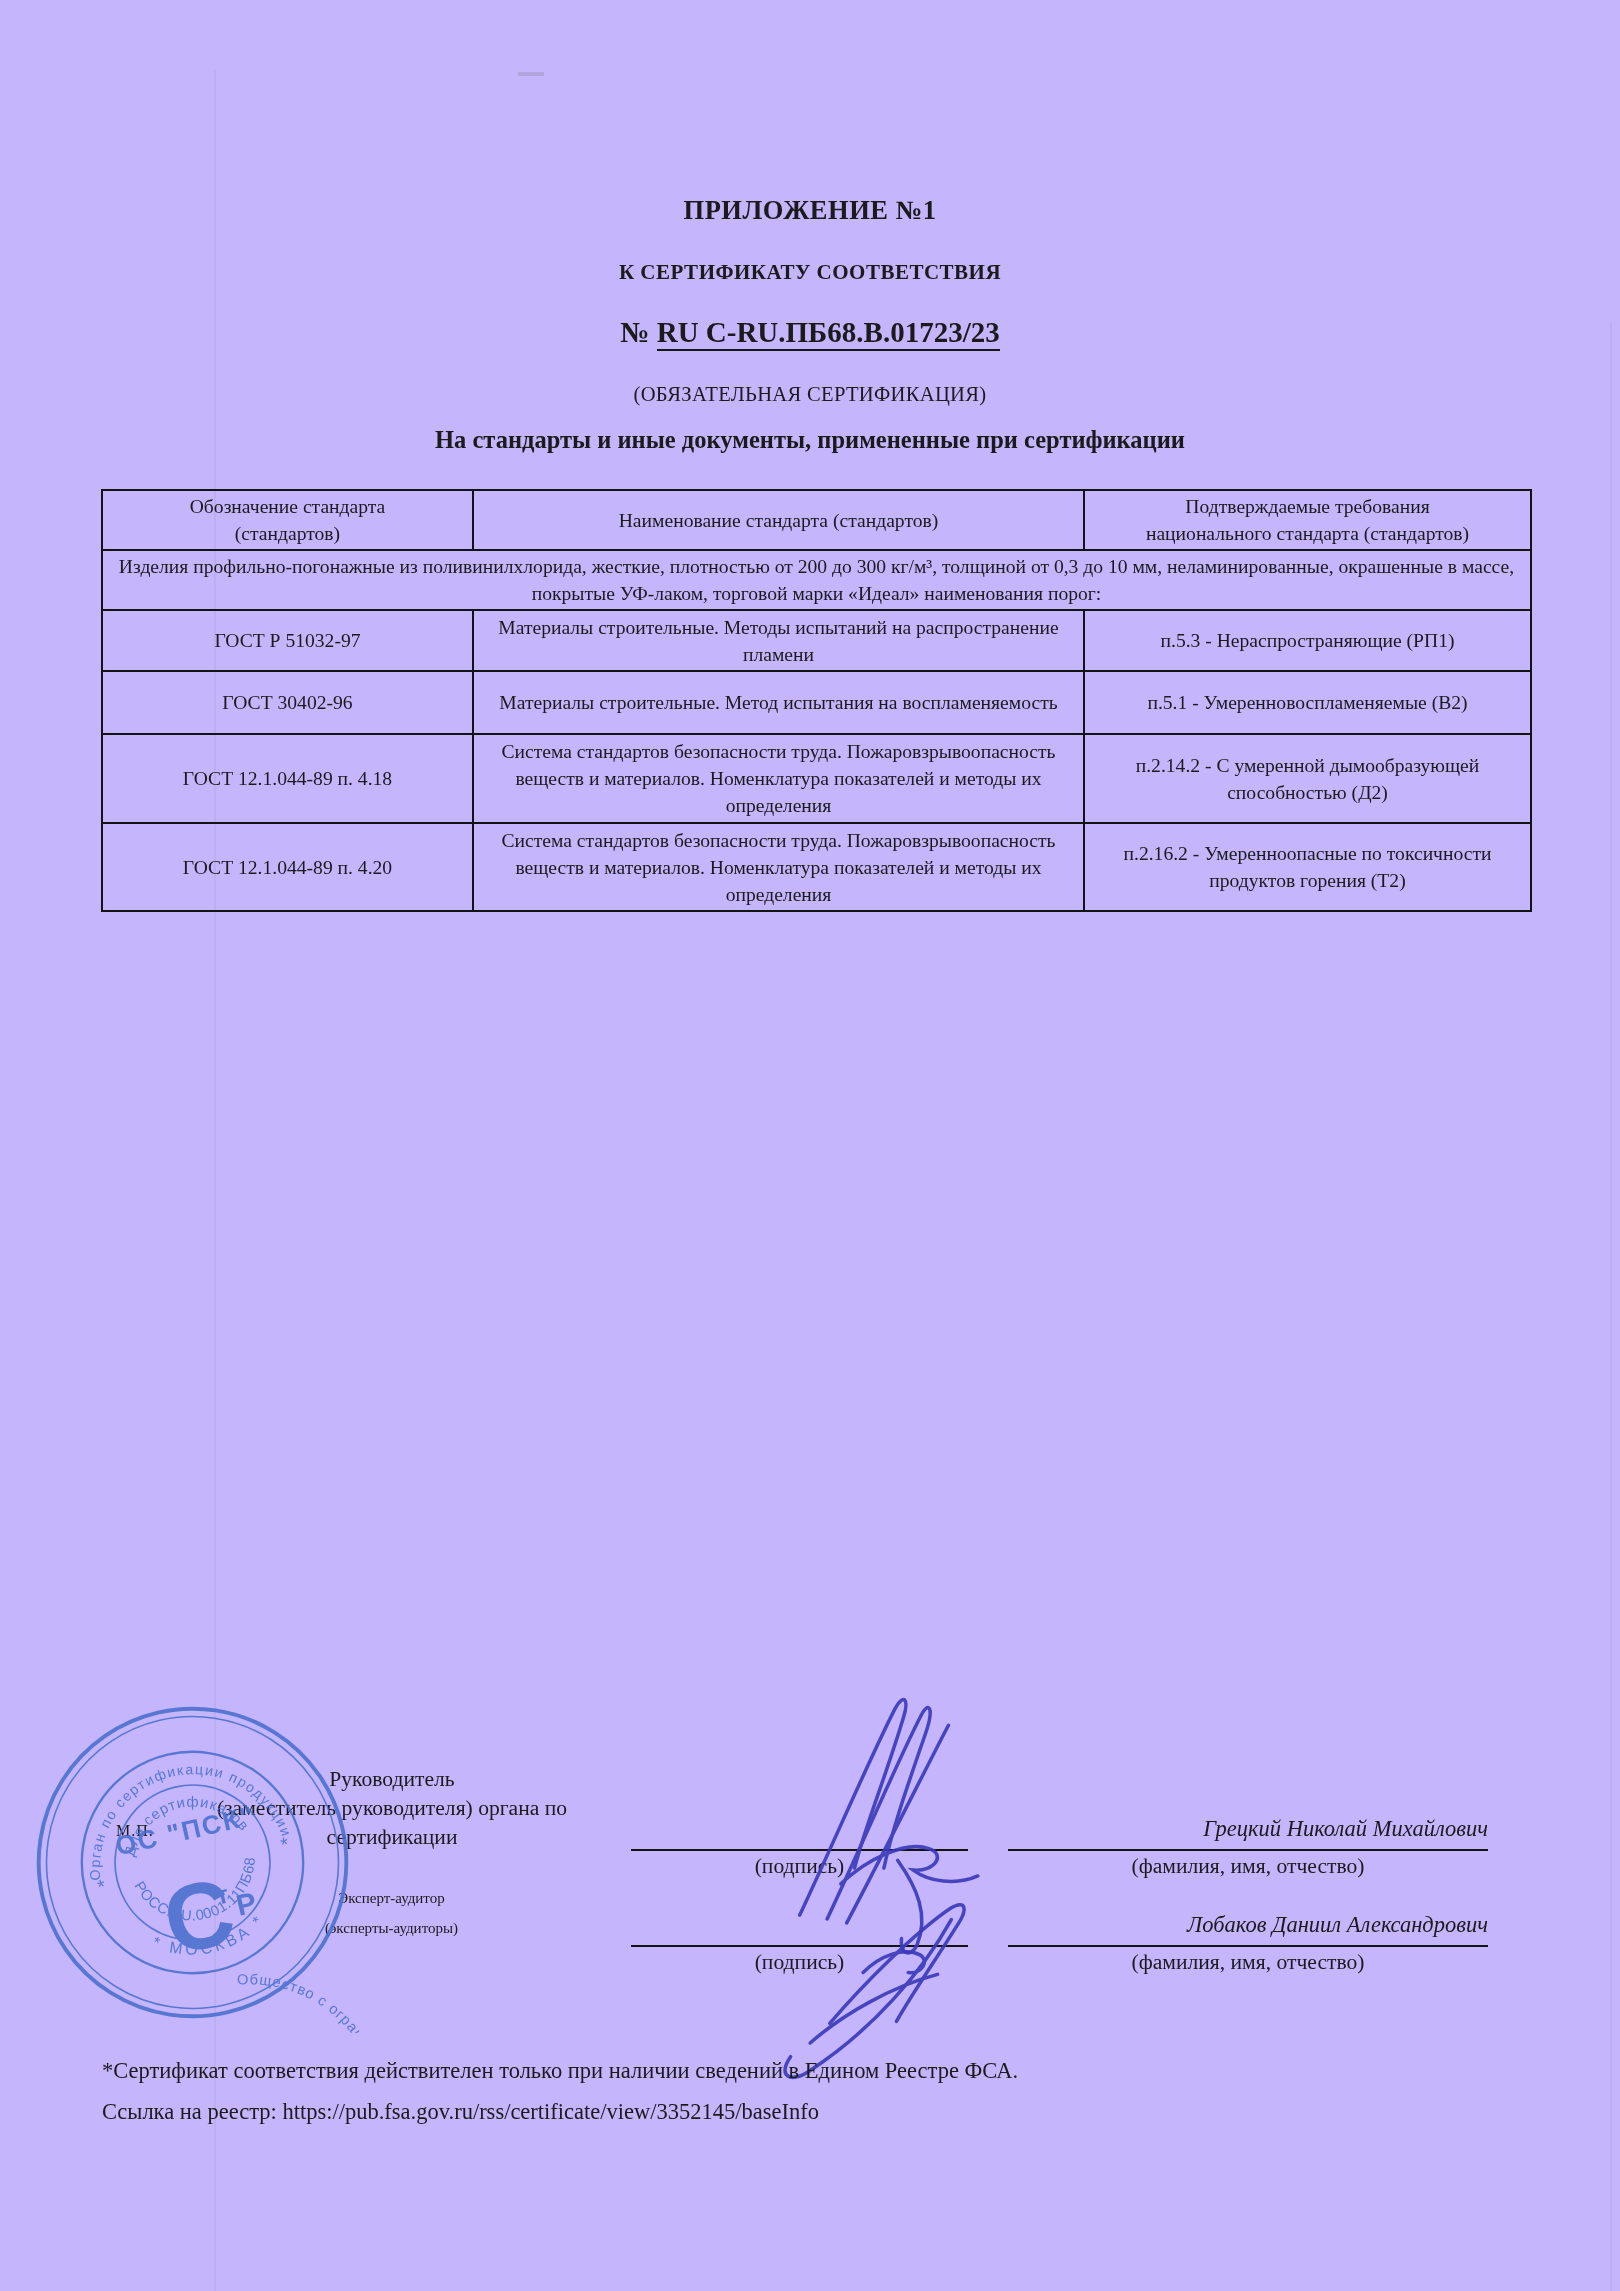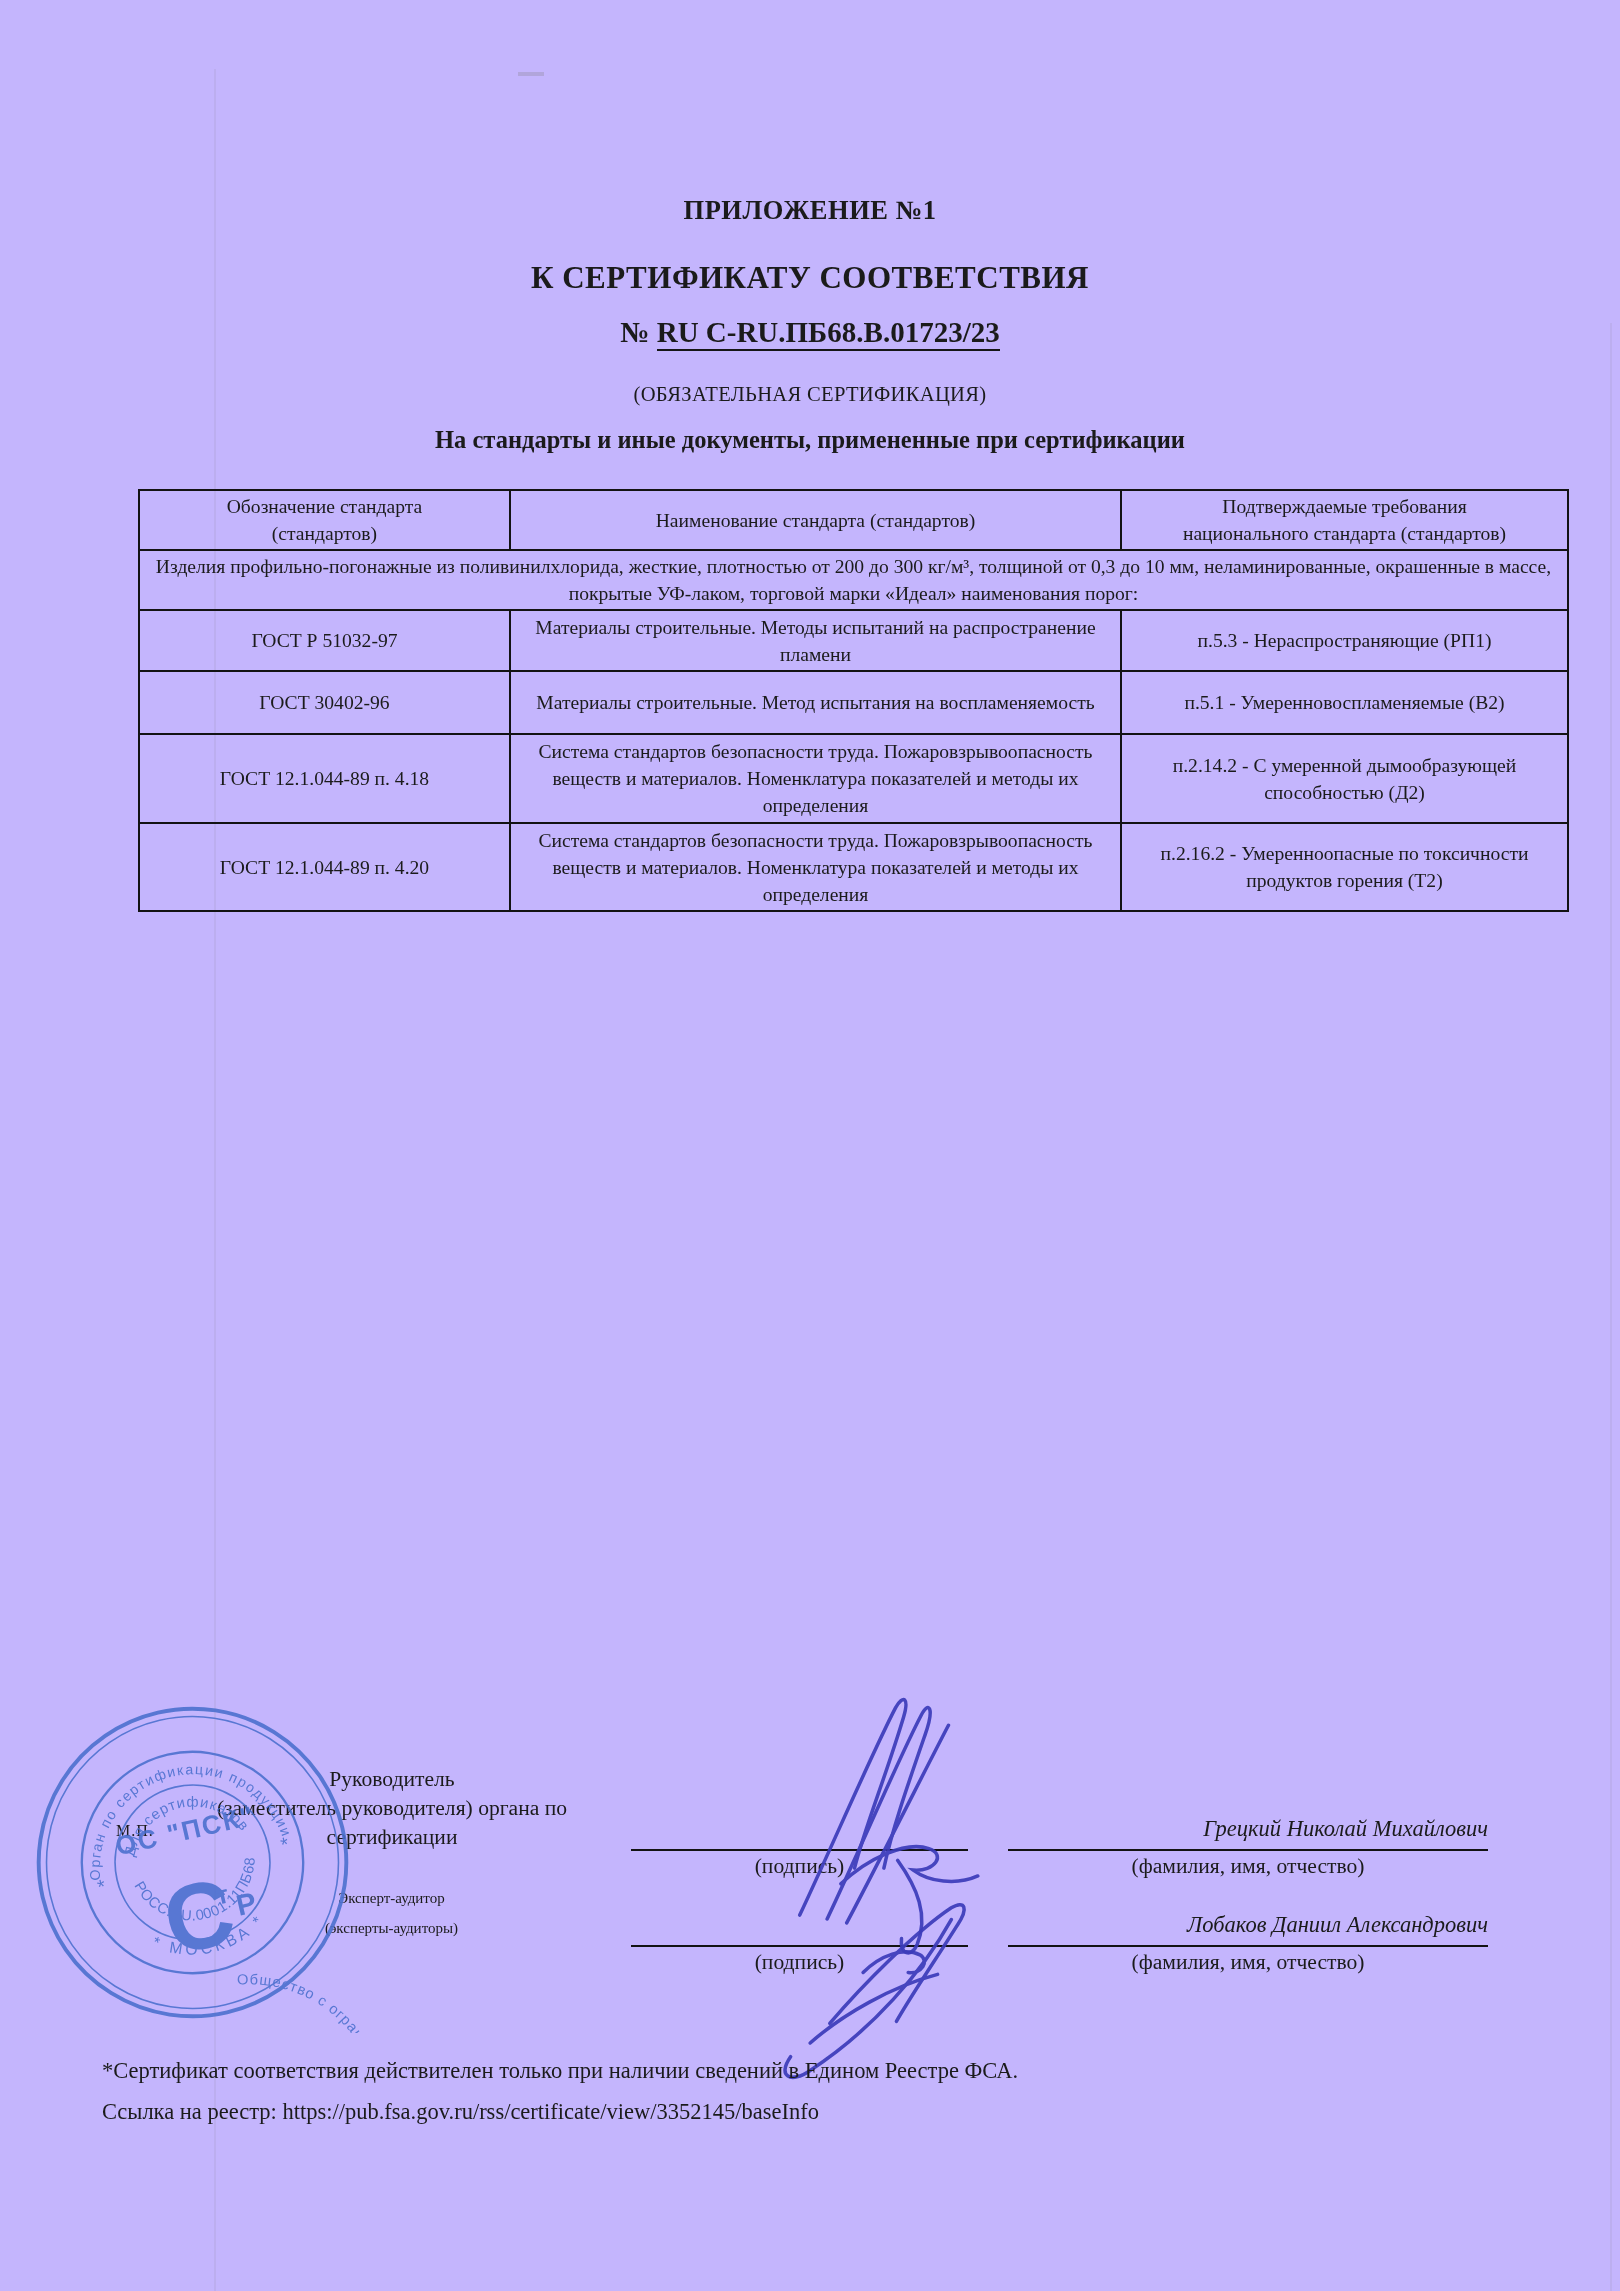--- a/index.html
+++ b/index.html
@@ -21,36 +21,35 @@
     width: 2px;
     background: rgba(120,120,120,0.10);
   }
   .scan-speck {
     position: absolute;
     background: rgba(120,120,120,0.25);
   }
 
   
   .title1 { top: 195px; font-size: 26.5px; font-weight: bold; letter-spacing: 0.5px; }
-  .title2 { top: 260px; font-size: 31px; font-weight: bold; letter-spacing: 0.5px; }
+  .title2 { top: 260px; font-size: 21px; font-weight: bold; letter-spacing: 0.5px; }
   .certno { top: 316px; font-size: 29px; font-weight: bold; }
   .certno .u { border-bottom: 2.9px solid #161616; padding-bottom: 1px; }
   .certtype { top: 383px; font-size: 20.6px; letter-spacing: 0.3px; }
   .tcaption { top: 426px; font-size: 24.5px; font-weight: bold; }
 
   
   table.standards {
     position: absolute;
     left: 101px;
     top: 489px;
     width: 1429px;
     border-collapse: collapse;
     table-layout: fixed;
     border: 2.9px solid #131313;
-    margin-left: 37px;
   }
   table.standards th, table.standards td {
     border: 2px solid #131313;
     text-align: center;
     vertical-align: middle;
     font-size: 19.6px;
     font-weight: normal;
     line-height: 1.38;
     padding: 2px 9.8px;
   }

